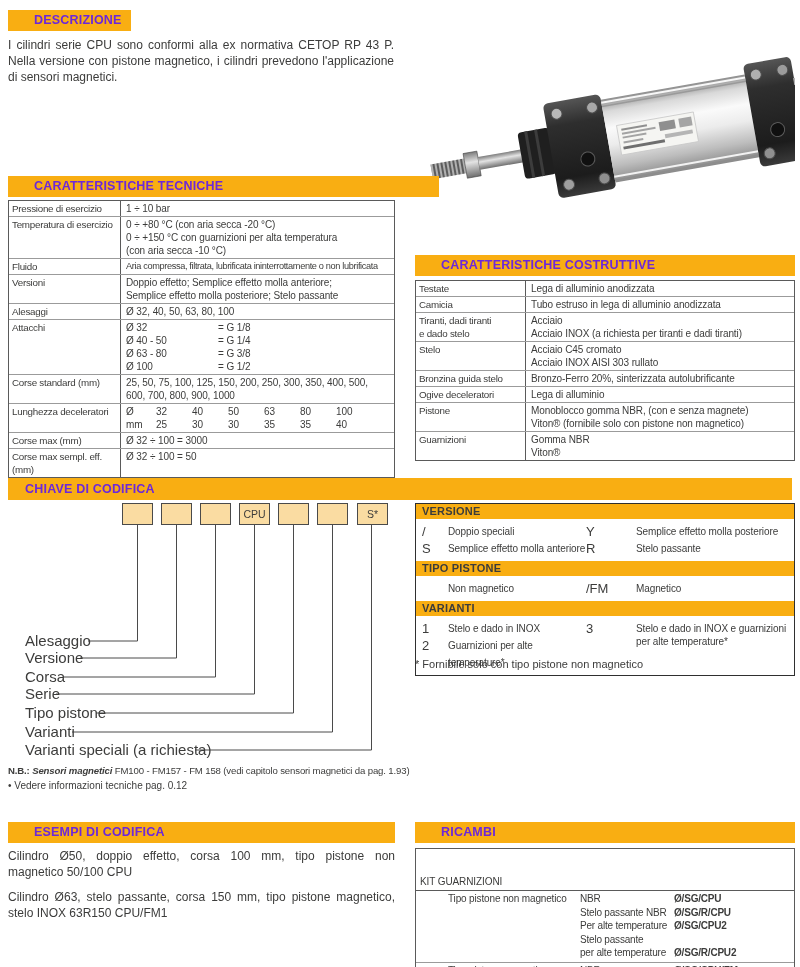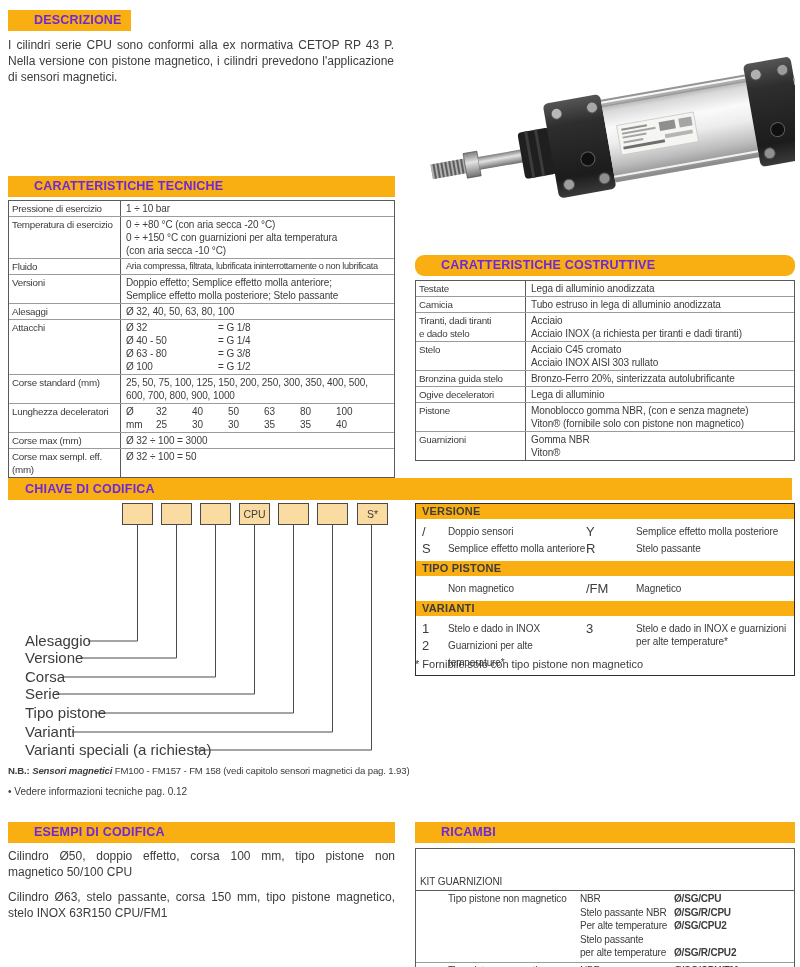--- a/index.html
+++ b/index.html
@@ -22,21 +22,21 @@
   .pair .k{display:inline-block;width:92px;}
   .dgrid{display:grid;grid-template-columns:30px repeat(6,36px);}
   
   #codifica{position:absolute;left:8px;top:500px;width:392px;height:300px;}
   .cbox{position:absolute;top:3px;width:31px;height:22px;background:#FADCA2;border:1px solid #4a4a4a;
         box-sizing:border-box;text-align:center;font-size:10.5px;line-height:20px;}
   .clabel{position:absolute;font-size:15px;line-height:13px;}
   #nb-note{position:absolute;left:8px;top:764px;width:420px;font-size:9.6px;line-height:13px;letter-spacing:-.15px;}
   #nb-note .b{font-weight:bold;}
   #nb-note .bi{font-weight:bold;font-style:italic;}
-  #nb-line2{font-size:10px;margin-top:8px;letter-spacing:0;}
+  #nb-line2{font-size:10px;margin-top:2px;letter-spacing:0;}
   
   #key-panel{position:absolute;left:415px;top:503px;width:380px;border:1px solid #2f2f2f;
              box-sizing:border-box;background:#fff;}
   .pbar{background:#F9AE12;height:15px;line-height:15px;font-size:11px;font-weight:bold;padding-left:6px;letter-spacing:.2px;}
   .prows{padding:4px 0 4px 6px;}
   .vrow{display:flex;line-height:17px;}
   .vhalf{display:flex;width:164px;flex:none;}
   .vhalf2{display:flex;flex:1;}
   .vcode{width:26px;flex:none;font-size:13px;}
   .vcode2{width:50px;flex:none;font-size:13px;}
@@ -129,21 +129,21 @@
       <rect x="339" y="48" width="48" height="104" rx="5" fill="url(#gCap)"></rect>
       <circle cx="350" cy="60" r="5.5" fill="#b0b0b0" stroke="#4c4c4c"></circle>
       <circle cx="377" cy="60" r="5.5" fill="#9c9c9c" stroke="#4c4c4c"></circle>
       <circle cx="350" cy="140" r="5.5" fill="#909090" stroke="#4c4c4c"></circle>
       <circle cx="362" cy="118" r="7" fill="#101010" stroke="#5a5a5a"></circle>
       <rect x="386" y="70" width="10" height="7" fill="url(#thr)"></rect>
       <rect x="386" y="124" width="10" height="7" fill="url(#thr)"></rect>
     </g>
   </svg>
 
-  <div class="hbar" style="left:8px;top:176px;width:387px;">
+  <div class="hbar" style="left:8px;top:176px;width:431px;">
     <span>CARATTERISTICHE TECNICHE</span>
   </div>
   <div class="dtable tech" style="left:8px;top:200px;width:387px;">
     <div class="trow">
       <div class="tl">Pressione di esercizio</div>
       <div class="tv">
           <div>1 ÷ 10 bar</div>
         </div>
     </div>
     <div class="trow">
@@ -219,21 +219,21 @@
         </div>
     </div>
     <div class="trow">
       <div class="tl">Corse max sempl. eff. (mm)</div>
       <div class="tv">
           <div>Ø 32 ÷ 100 = 50</div>
         </div>
     </div>
   </div>
 
-  <div class="hbar" style="left:415px;top:255px;width:380px;border-radius:9px;">
+  <div class="hbar" style="left:415px;top:255px;width:380px;">
     <span>CARATTERISTICHE COSTRUTTIVE</span>
   </div>
   <div class="dtable costr" style="left:415px;top:280px;width:380px;">
     <div class="trow">
       <div class="tl">Testate</div>
       <div class="tv">
           <div>Lega di alluminio anodizzata</div>
         </div>
     </div>
     <div class="trow">
@@ -334,21 +334,21 @@
     </div>
     <div id="nb-line2">• Vedere informazioni tecniche pag. 0.12</div>
   </div>
 
   <div id="key-panel">
     <div class="pbar">VERSIONE</div>
     <div class="prows">
       <div class="vrow">
         <div class="vhalf">
             <span class="vcode">/</span>
-            <span class="vlab">Doppio sensori</span>
+            <span class="vlab">Doppio speciali</span>
           </div>
         <div class="vhalf2">
             <span class="vcode2">Y</span>
             <span class="vlab">Semplice effetto molla posteriore</span>
           </div>
       </div>
       <div class="vrow">
         <div class="vhalf">
             <span class="vcode">S</span>
             <span class="vlab">Semplice effetto molla anteriore</span>

